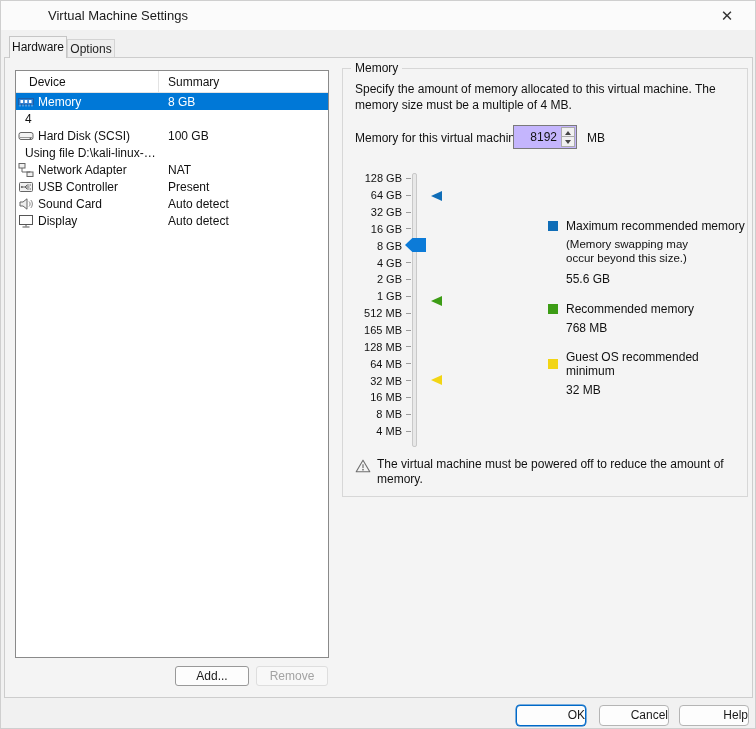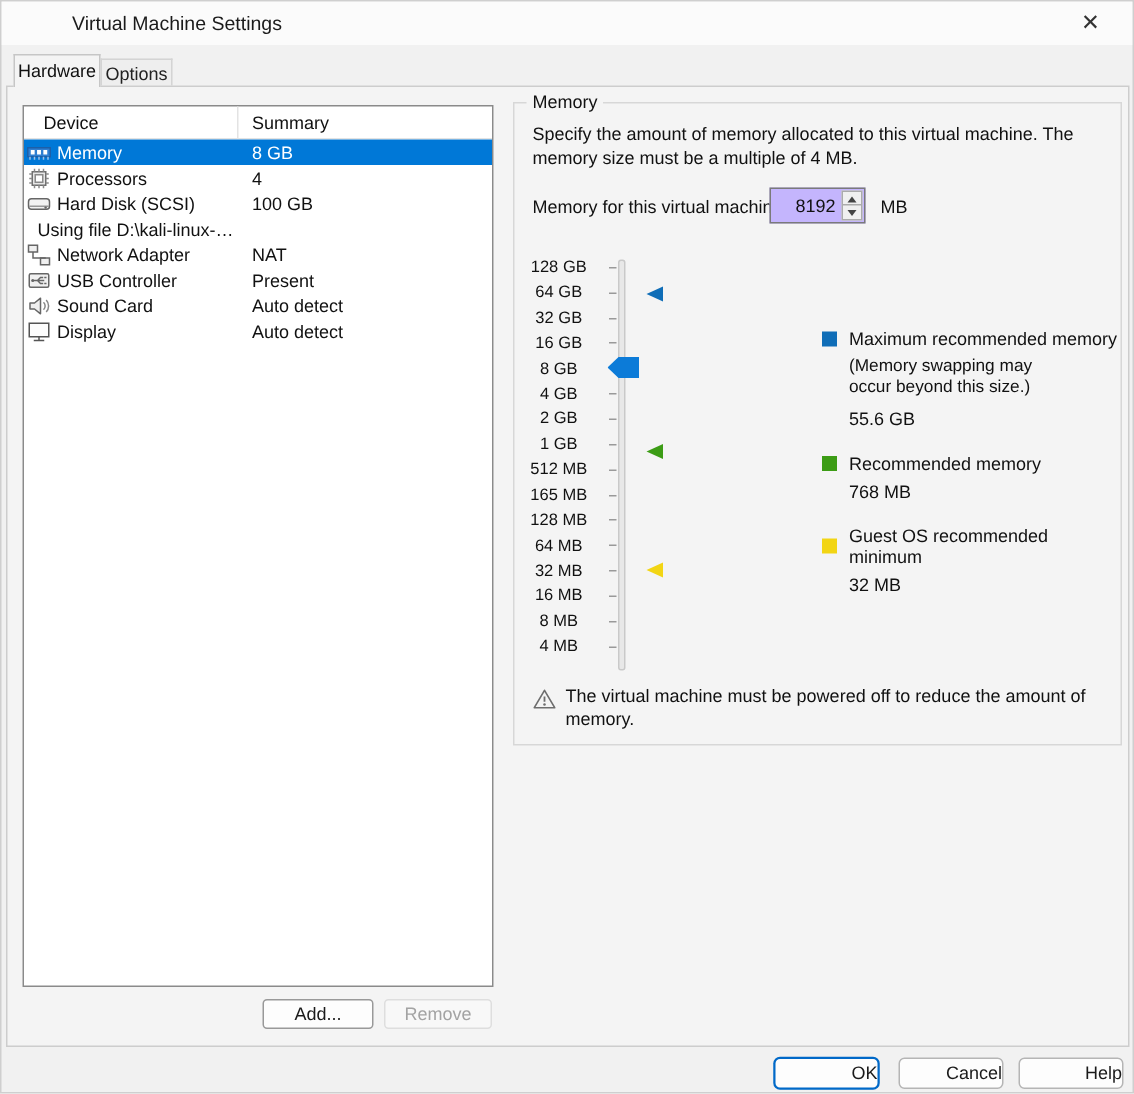--- a/index.html
+++ b/index.html
@@ -68,21 +68,21 @@
   .spin-up::after, .spin-down::after { content:""; position:absolute; left:3px; width:0; height:0; }
   .spin-up::after { top:2.5px; border-left:3px solid transparent; border-right:3px solid transparent;
                     border-bottom:4px solid #444; }
   .spin-down::after { top:2.5px; border-left:3px solid transparent; border-right:3px solid transparent;
                       border-top:4px solid #444; }
   .mem-unit { position:absolute; left:244px; top:62px; font-size:12px; color:#111; }
 
   
   .scale { position:absolute; left:0; top:101px; width:68px; }
   .scale-row { display:flex; align-items:center; height:16.85px; }
-  .scale-row .lbl { flex:1; text-align:center; font-size:11px; color:#111; }
+  .scale-row .lbl { flex:1; text-align:right; font-size:11px; color:#111; }
   .scale-row .tick { width:5px; height:1px; background:#9a9a9a; margin-left:4px; }
   .track { position:absolute; left:69px; top:104px; width:5px; height:274px;
            background:#e8e8e8; border:1px solid #c9c9c9; border-radius:2px; }
   .handle { position:absolute; left:62px; top:169px; width:21px; height:14px; background:#0c7bd8;
             clip-path:polygon(0 50%, 35% 0, 100% 0, 100% 100%, 35% 100%, 0 50%); cursor:pointer; }
   .marker { position:absolute; left:88px; width:0; height:0;
             border-top:5.5px solid transparent; border-bottom:5.5px solid transparent; }
   .marker-max { top:122px; border-right:11px solid #0f6db7; }
   .marker-rec { top:227px; border-right:11px solid #3c9c15; }
   .marker-min { top:306px; border-right:11px solid #f2d514; }
@@ -142,30 +142,20 @@
                 <rect x="10.9" y="6" width="2.6" height="3" fill="#fff"></rect>
                 <path d="M2 10.5v2 M5 10.5v2 M8 10.5v2 M11 10.5v2 M14 10.5v2" stroke="#9cc0e8" stroke-width="1"></path>
               </svg>
             </span>
             <span>Memory</span>
           </div>
         <div class="scell">8 GB</div>
       </div>
 
       <div class="devrow">
-        <div class="dcell">
-            <span class="dicon">
-              <svg viewBox="0 0 16 16">
-                <rect x="3.5" y="3.5" width="9" height="9" fill="#e6e6e6" stroke="#6e6e6e"></rect>
-                <rect x="5.5" y="5.5" width="5" height="5" fill="#fff" stroke="#8a8a8a"></rect>
-                <path d="M5 3.5V1.5 M8 3.5V1.5 M11 3.5V1.5 M5 12.5v2 M8 12.5v2 M11 12.5v2 M3.5 5H1.5 M3.5 8H1.5 M3.5 11H1.5 M12.5 5h2 M12.5 8h2 M12.5 11h2" stroke="#8a8a8a" stroke-width="1"></path>
-              </svg>
-            </span>
-            <span>Processors</span>
-          </div>
         <div class="scell">4</div>
       </div>
 
       <div class="devrow">
         <div class="dcell">
             <span class="dicon">
               <svg viewBox="0 0 16 16">
                 <rect x="1" y="4.5" width="14" height="7" rx="2" fill="#f3f3f3" stroke="#666"></rect>
                 <path d="M1.5 9.5h13" stroke="#999"></path>
                 <circle cx="12.4" cy="10.4" r="0.8" fill="#666"></circle>

